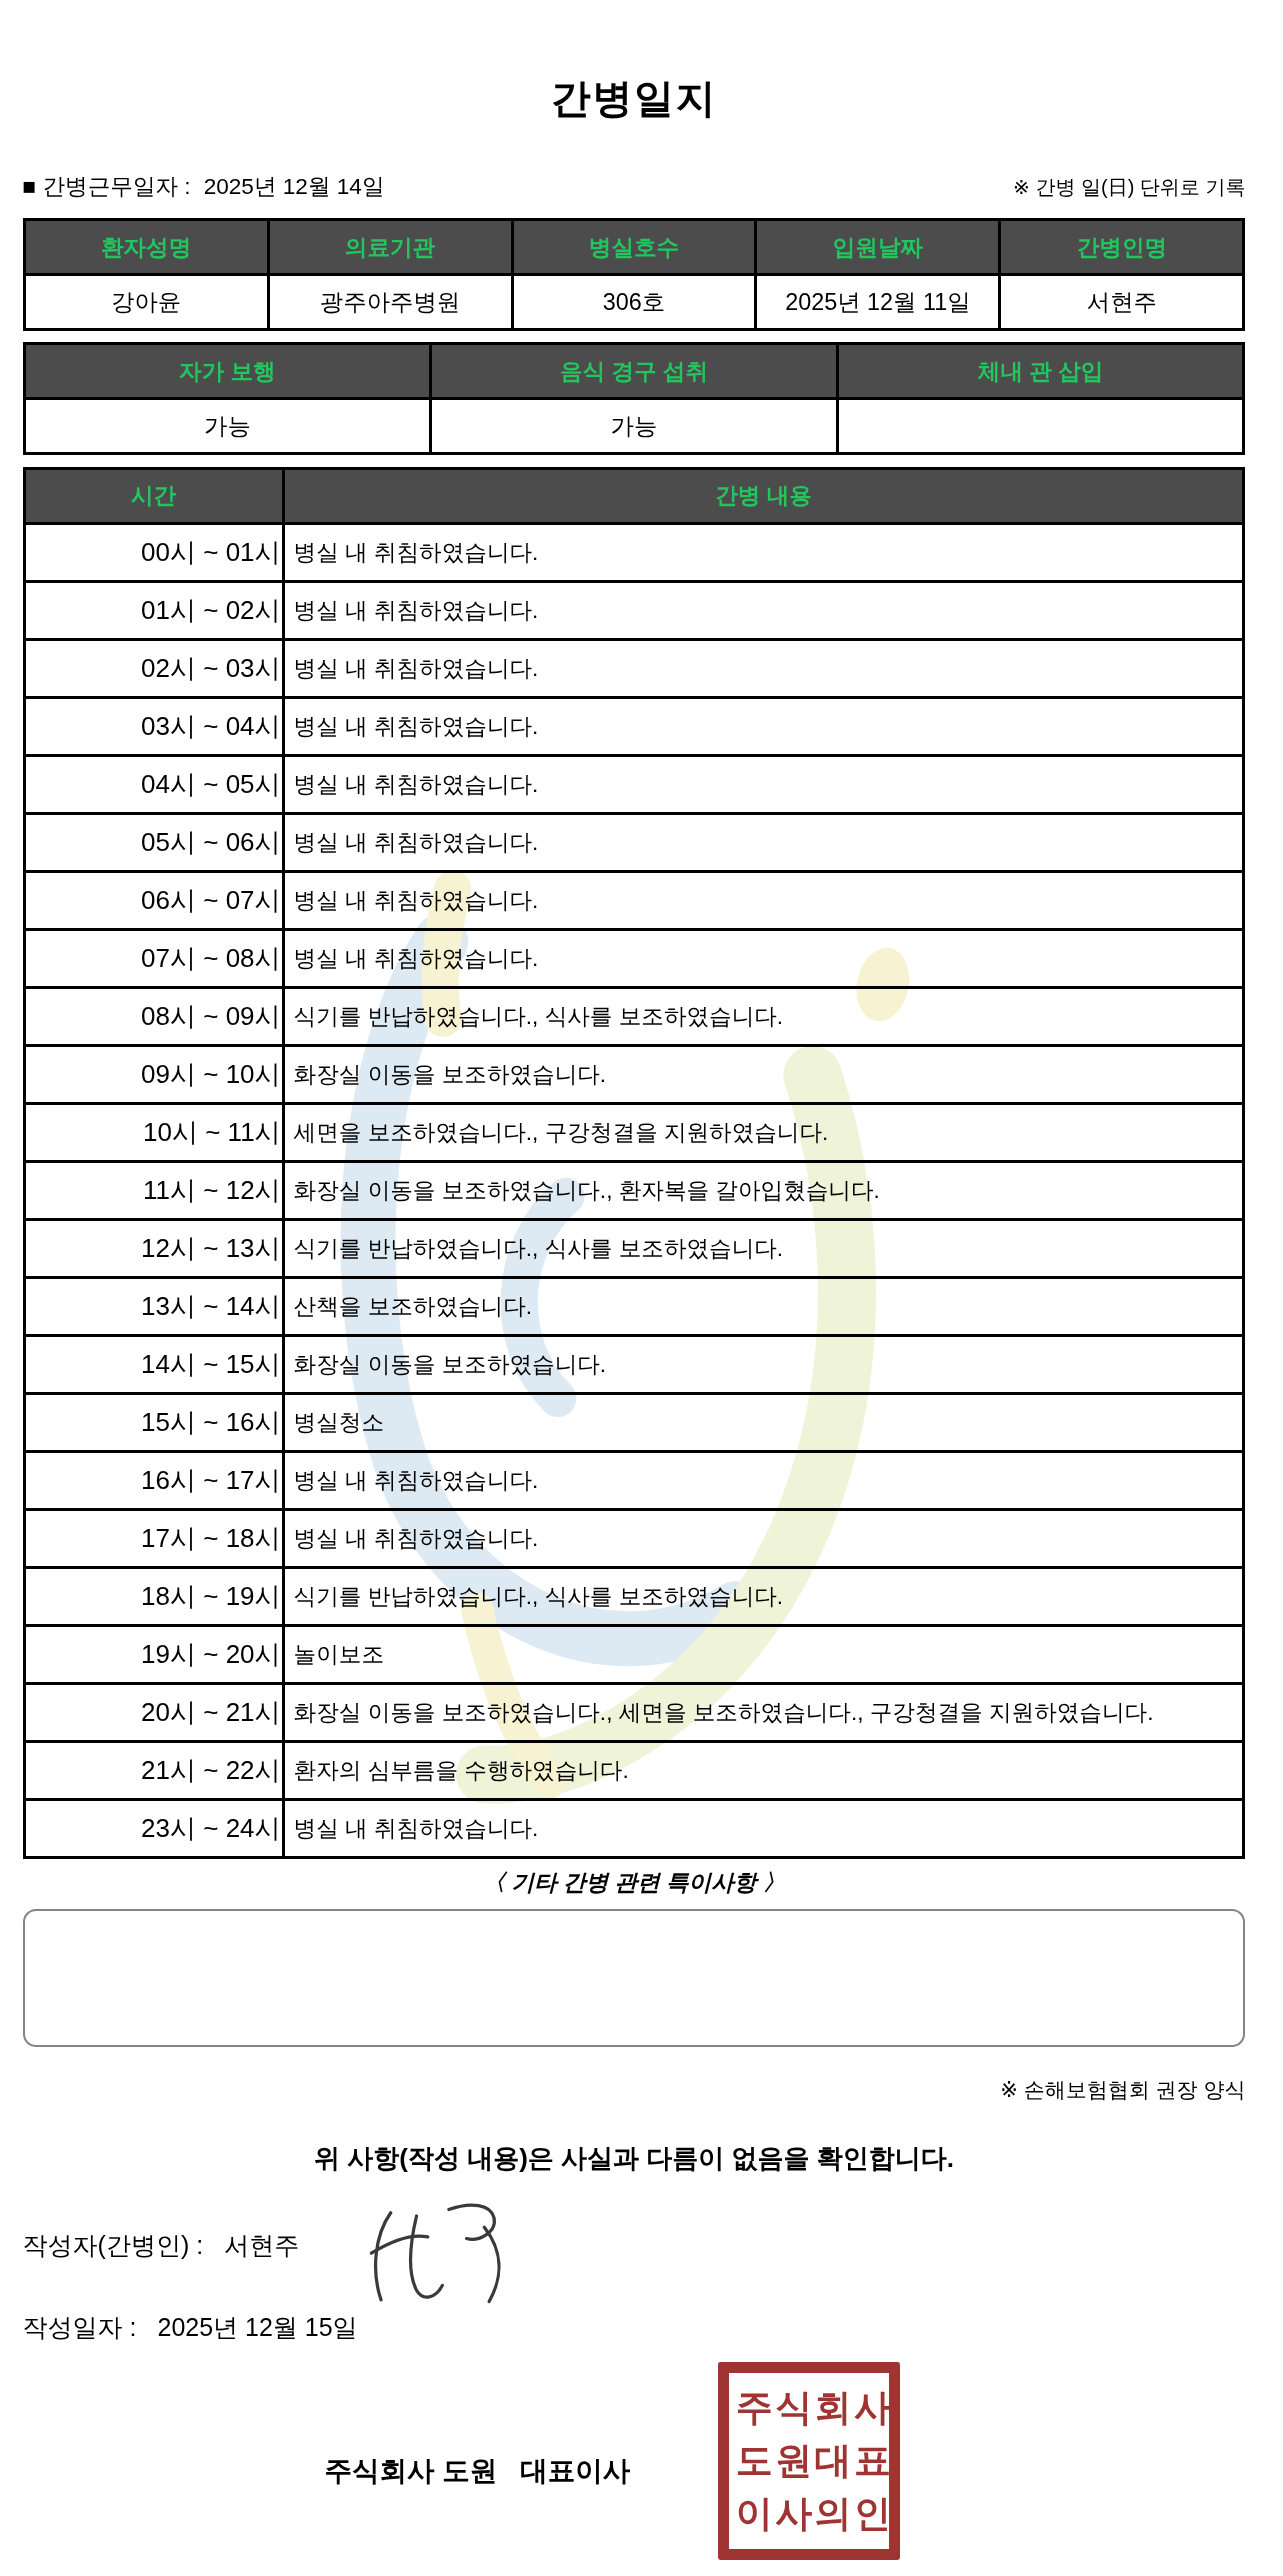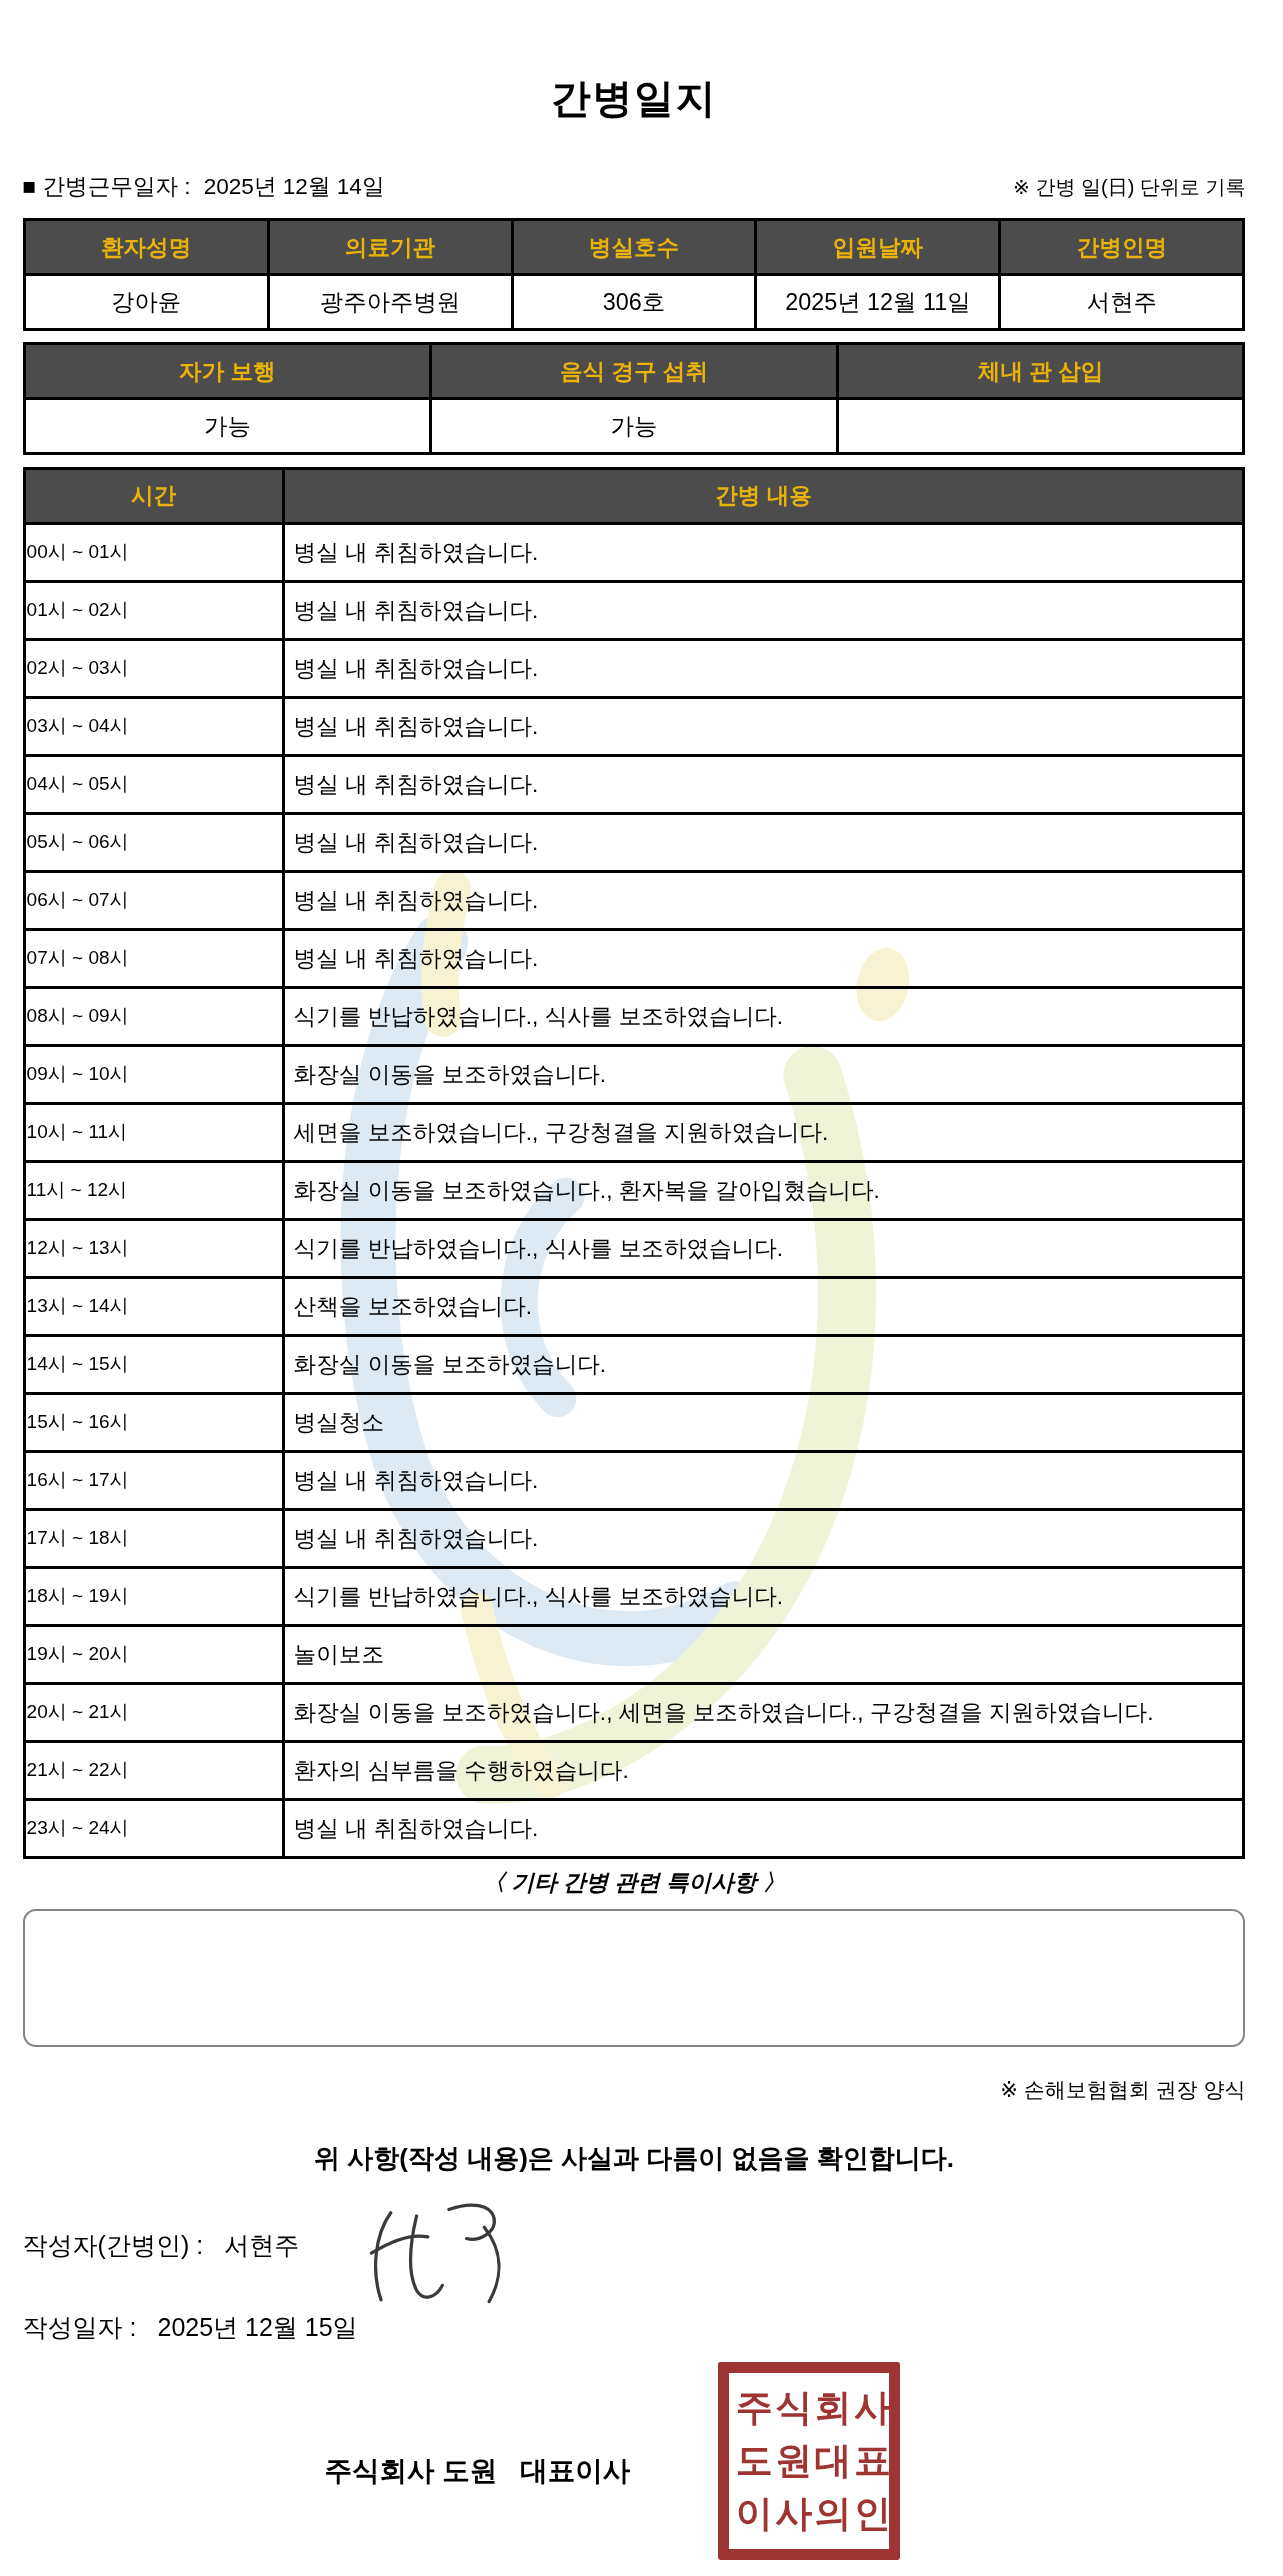--- a/index.html
+++ b/index.html
@@ -13,28 +13,28 @@
     color:#000;
   }
   .content{position:relative;z-index:2;padding:0 22.6px;}
   .watermark{position:absolute;left:307px;top:873px;width:631px;height:954px;z-index:1;opacity:.55;}
   .doc-title{margin:0;padding-top:71px;text-align:center;font-size:40px;font-weight:700;letter-spacing:1.6px;}
   .date-row{display:flex;justify-content:space-between;align-items:baseline;margin-top:45px;}
   .date-left{display:flex;gap:13px;font-size:22.6px;}
   .date-note{font-size:20px;}
   table{width:100%;border-collapse:collapse;table-layout:fixed;}
   th,td{border:3.2px solid #000;text-align:center;vertical-align:middle;}
-  th{background:#4c4c4c;color:#eab308;font-size:22.6px;font-weight:700;height:50px;}
+  th{background:#4c4c4c;color:#22c55e;font-size:22.6px;font-weight:700;height:50px;}
   td{font-size:23.4px;height:50px;background:#fff;}
   .tbl-info{margin-top:16px;}
   .tbl-status{margin-top:11.3px;}
   .tbl-care{margin-top:11.3px;border-radius:30px;}
   .tbl-care .time-col{width:259px;}
   .tbl-care td{height:53px;}
-  .tbl-care td.time-cell{text-align:left;font-size:19px;background:transparent;}
+  .tbl-care td.time-cell{text-align:right;font-size:26px;background:transparent;}
   .tbl-care td.content-cell{text-align:left;padding-left:9px;font-size:22.6px;background:transparent;}
   .notes-label{margin-top:8px;text-align:center;font-size:22.6px;font-weight:700;font-style:italic;}
   .notes-box{margin-top:11.3px;height:134px;border:2.4px solid #848484;border-radius:13px;background:#fff;}
   .form-note{margin-top:29px;text-align:right;font-size:21px;}
   .confirmation{margin-top:37px;text-align:center;font-size:26px;font-weight:700;}
   .writer-line{position:relative;margin-top:53px;font-size:25px;display:flex;gap:21px;align-items:baseline;}
   .writer-line .sig{position:absolute;left:340px;top:-34px;}
   .writedate-line{margin-top:49px;font-size:25px;display:flex;gap:21px;align-items:baseline;}
   .company-row{position:relative;margin-top:18px;height:210px;}
   .company-line{position:absolute;left:302px;top:91px;width:485px;text-align:left;

